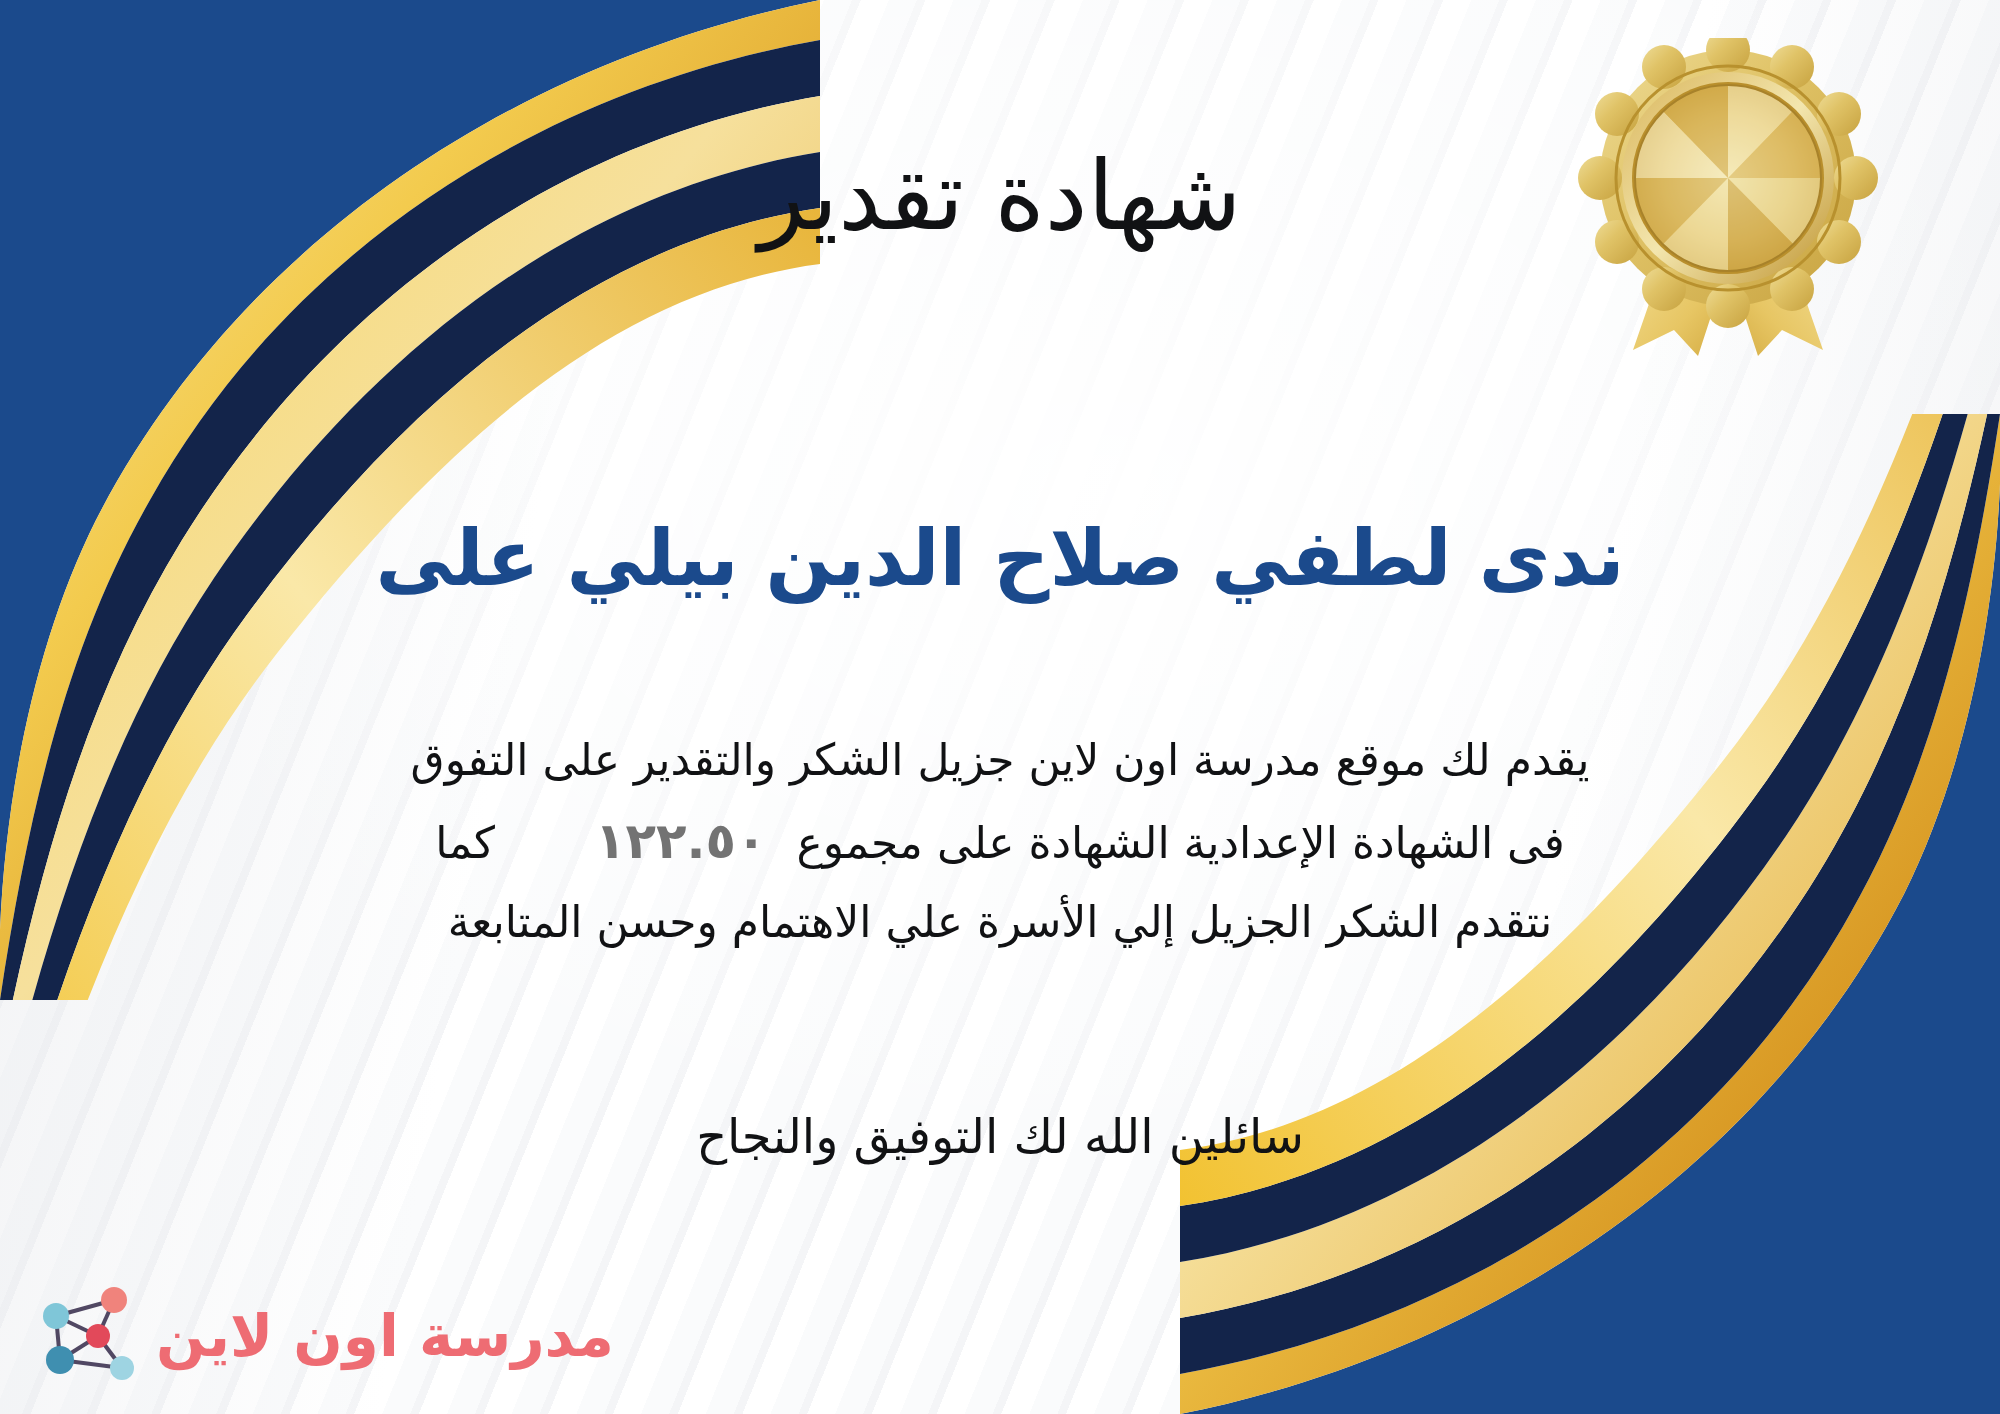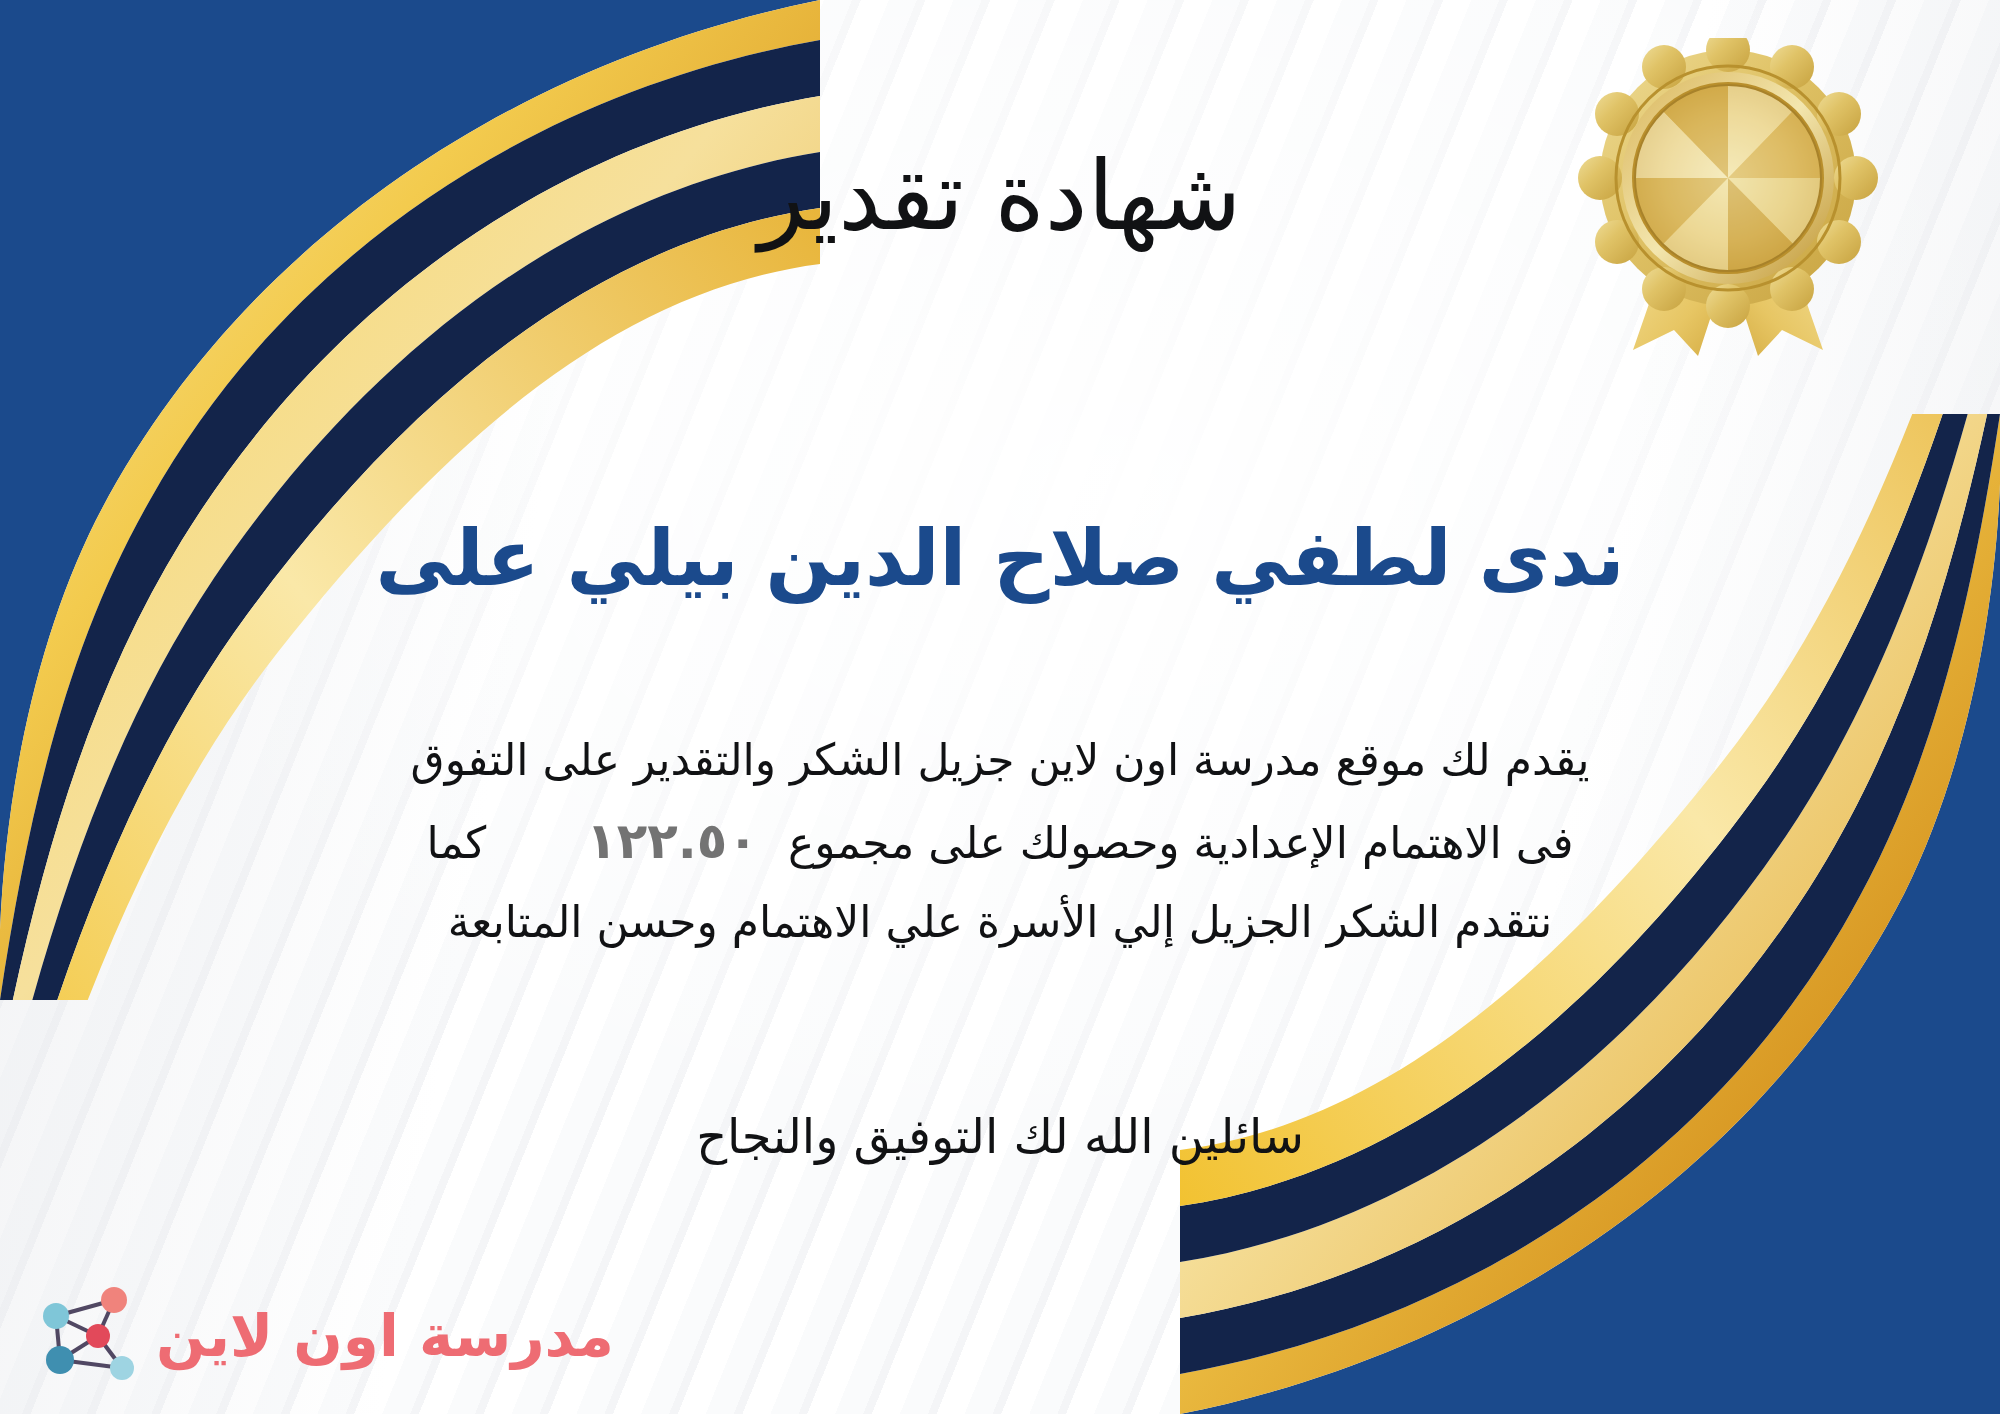--- a/index.html
+++ b/index.html
@@ -321,21 +321,21 @@
   <div class="content">
 
     <div id="cert-title">شهادة تقدير</div>
 
     <div id="recipient-name">ندى لطفي صلاح الدين بيلي على</div>
 
     <div id="body-block">
       <span class="body-line">يقدم لك موقع مدرسة اون لاين جزيل الشكر  والتقدير على التفوق</span>
 
       <span class="body-line">
-        <span>فى الاهتمام الإعدادية وحصولك على مجموع</span><span class="grade-value">١٢٢.٥٠</span><span class="spacer-wide"></span><span>كما</span>
+        <span>فى الشهادة الإعدادية الشهادة على مجموع</span><span class="grade-value">١٢٢.٥٠</span><span class="spacer-wide"></span><span>كما</span>
       </span>
 
       <span class="body-line">نتقدم  الشكر الجزيل إلي الأسرة علي الاهتمام وحسن المتابعة</span>
     </div>
 
     <div id="closing-line">سائلين الله لك التوفيق  والنجاح</div>
   </div>
 
   <div id="brand-logo">
     <div class="logo-text-wrap">

